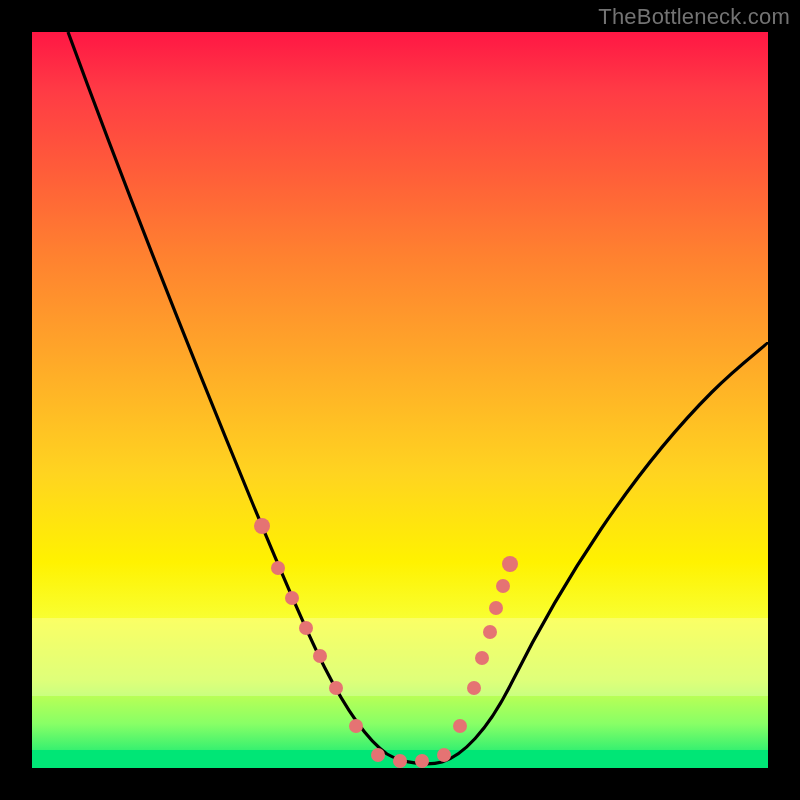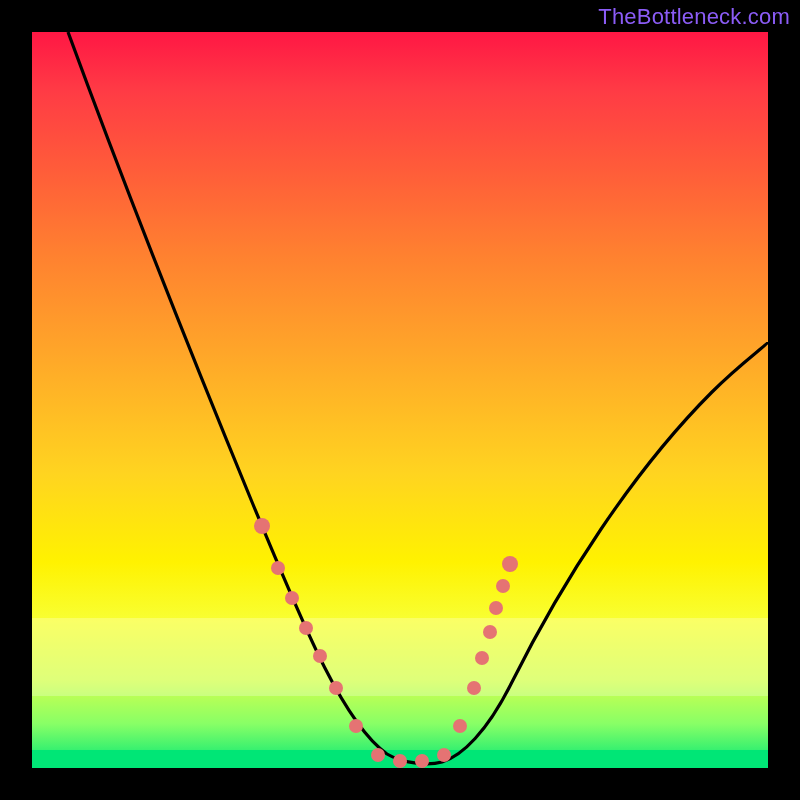--- a/index.html
+++ b/index.html
@@ -29,21 +29,21 @@
       #88ff66 94%,
       #00e676 100%
     );
   }
   .watermark {
     position: absolute;
     top: 4px;
     right: 10px;
     font-family: Arial, Helvetica, sans-serif;
     font-size: 22px;
-    color: #8b5cf6;
+    color: #737373;
     letter-spacing: 0.2px;
   }
   svg.curve {
     position: absolute;
     left: 0;
     top: 0;
     width: 736px;
     height: 736px;
   }
   .dot {

